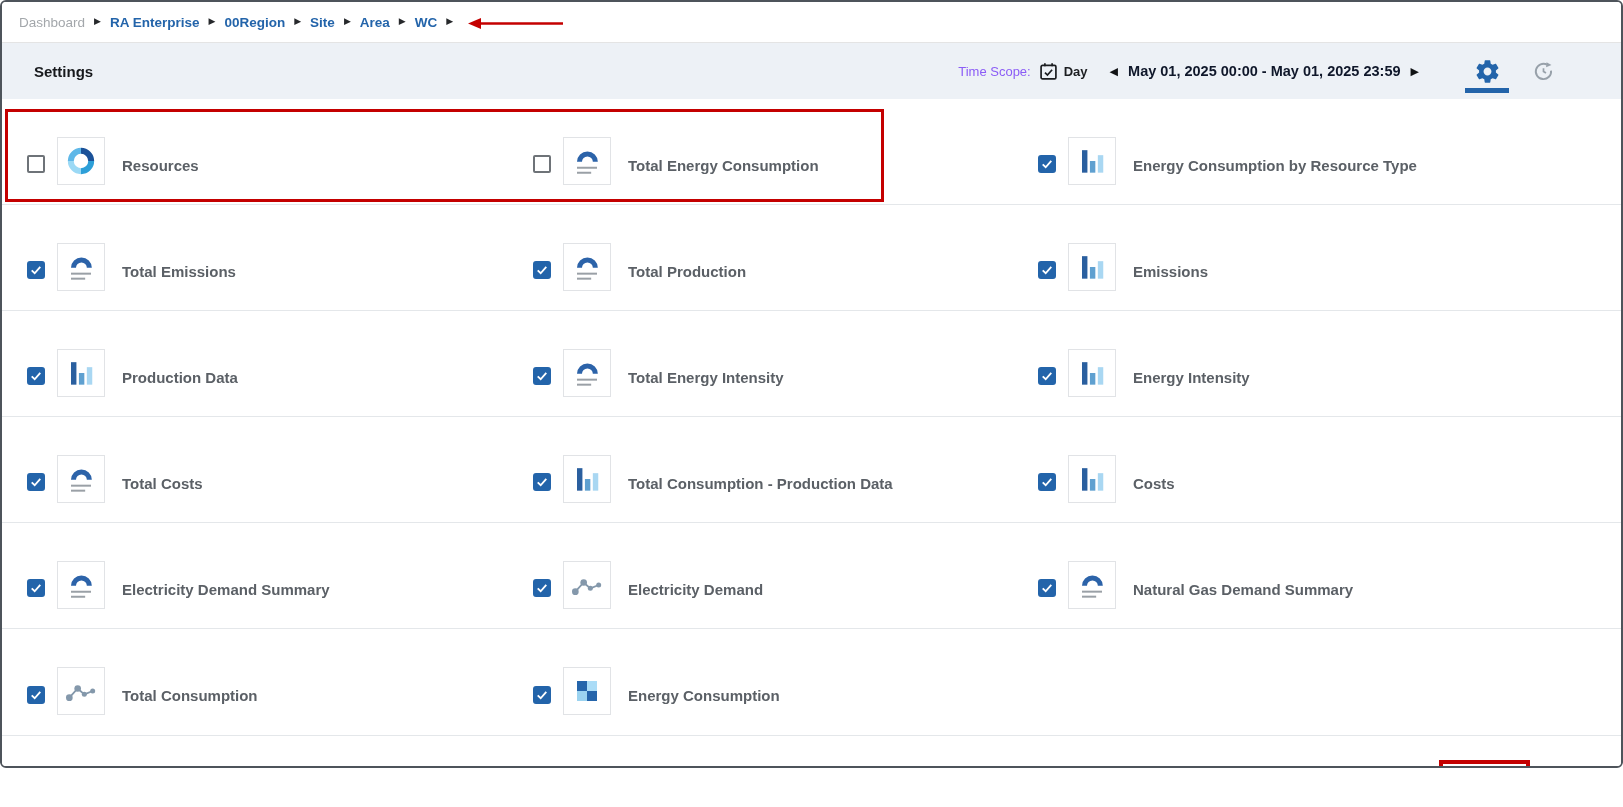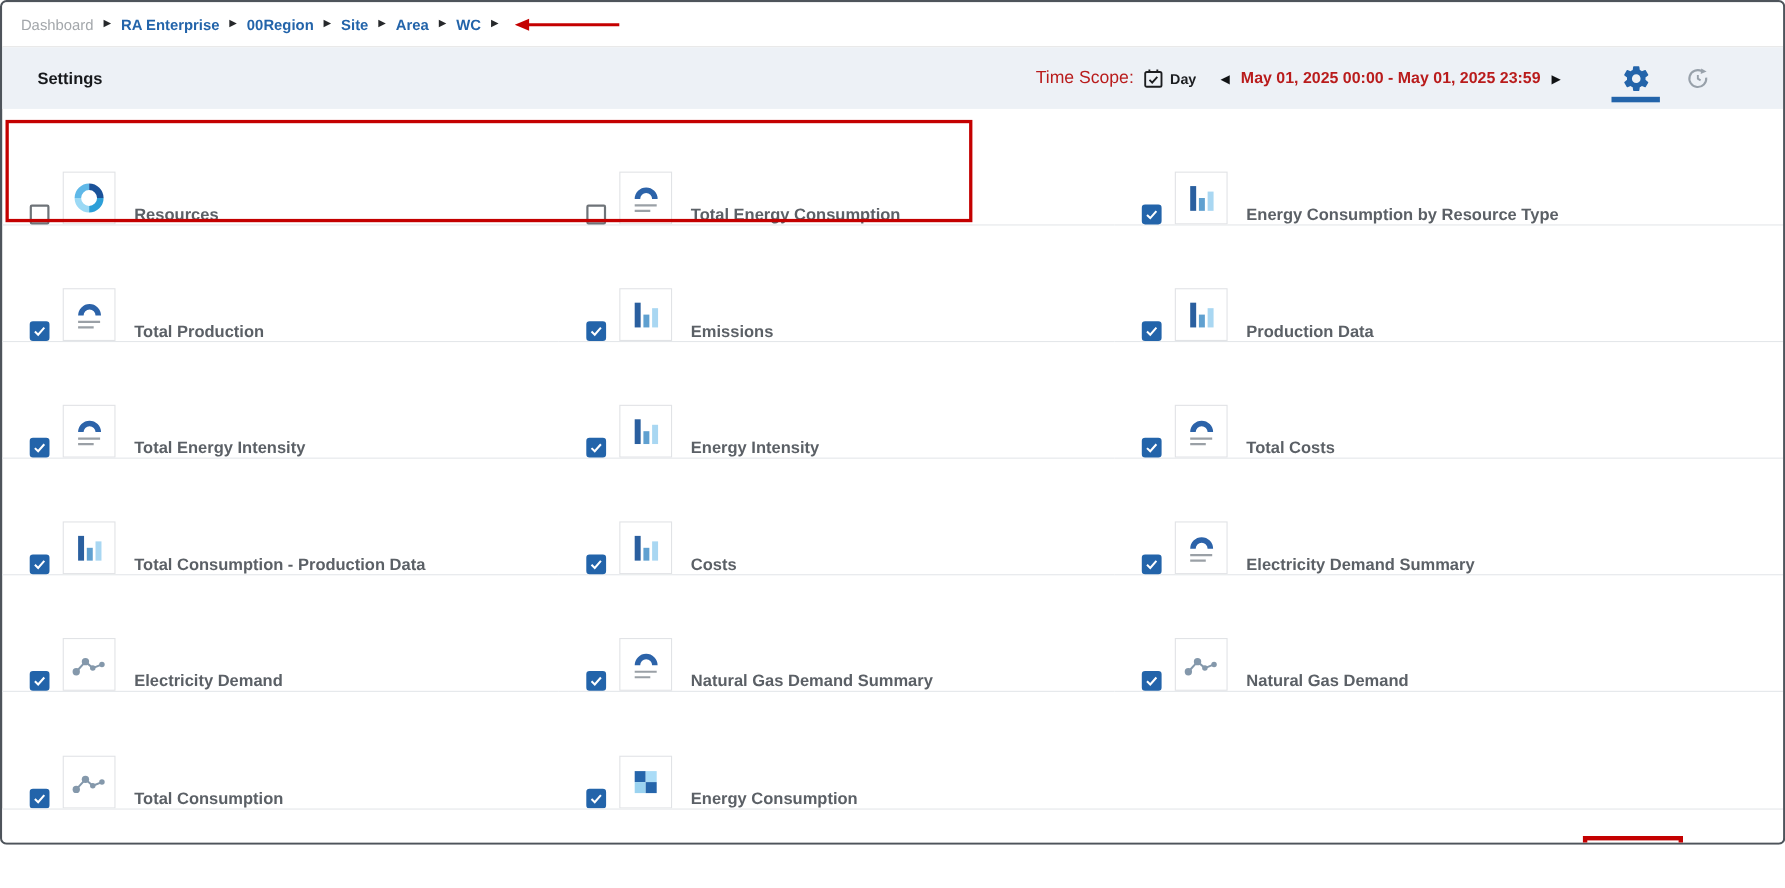--- a/index.html
+++ b/index.html
@@ -8,32 +8,32 @@
   
   .breadcrumb-bar{position:absolute;top:0;left:0;right:0;height:41px;background:#fff;border-bottom:1px solid #e4e4e4;display:flex;align-items:center;padding-left:17px;box-sizing:border-box;}
   .crumb{font-size:13.5px;font-weight:bold;color:var(--accent-blue);cursor:pointer;}
   .crumb.muted{color:#a3a7ab;font-weight:normal;}
   .crumb-sep{font-size:9px;color:#26282b;margin:0 9px;transform:translateY(-1px);}
 
   
   .settings-bar{position:absolute;top:41px;left:0;right:0;height:56px;background:#edf1f6;display:flex;align-items:center;padding-left:32px;box-sizing:border-box;}
   .page-title{font-size:15px;font-weight:bold;color:#17191c;}
   .settings-right{margin-left:auto;display:flex;align-items:center;padding-right:54px;}
-  .ts-label{font-size:16px;color:#b91c1c;margin-right:8px;}
+  .ts-label{font-size:13px;color:#8b5cf6;margin-right:8px;}
   .ts-cal{display:flex;align-items:center;margin-right:6px;}
   .ts-scope{font-size:13px;font-weight:bold;color:#1c1e21;margin-right:12px;}
   .caret{font-size:11px;color:#101214;cursor:pointer;margin:0 10px;}
-  .ts-range{font-size:14.5px;font-weight:bold;color:#b91c1c;}
+  .ts-range{font-size:14.5px;font-weight:bold;color:#0f172a;}
   .tab-icon-wrap{position:relative;height:56px;display:flex;align-items:center;justify-content:center;width:48px;margin-left:34px;cursor:pointer;}
   .tab-icon-wrap.active::after{content:"";position:absolute;bottom:6px;left:2px;width:44px;height:5px;background:var(--accent-blue);}
   .tab-icon-wrap.history{margin-left:8px;}
 
   
   .grid{position:absolute;top:97px;left:0;right:0;display:grid;grid-template-columns:506px 505px 1fr;grid-auto-rows:106px;}
-  .cell{display:flex;align-items:flex-end;padding:18px 0 0 25px;box-sizing:border-box;}
+  .cell{display:flex;align-items:center;padding:18px 0 0 25px;box-sizing:border-box;}
   .cell:nth-child(-n+15){border-bottom:1px solid #e4e7ea;}
   .cb{width:18px;height:18px;box-sizing:border-box;border:2px solid #6e7378;border-radius:2px;background:#fff;margin-top:7px;margin-right:12px;flex:0 0 auto;cursor:pointer;display:flex;align-items:center;justify-content:center;}
   .cb.checked{border-color:var(--accent-blue);background:var(--accent-blue);border-radius:3px;}
   .tile{width:48px;height:48px;box-sizing:border-box;border:1px solid #e1e3e6;background:#fff;display:flex;align-items:center;justify-content:center;flex:0 0 auto;}
   .wlabel{font-size:15px;font-weight:bold;color:#5b6066;margin-left:17px;margin-top:9px;}
 
   
   .footer{position:absolute;top:733px;left:0;right:0;bottom:0;border-top:1px solid #e4e7ea;background:#fff;}
   .btn-save{position:absolute;left:1447px;top:36px;width:71px;height:24px;background:var(--accent-blue);color:#fff;border:none;border-radius:3px;font-family:"Liberation Sans",sans-serif;font-size:13.5px;font-weight:bold;cursor:pointer;padding-left:40px;}
   .btn-cancel{position:absolute;left:1535px;top:37px;width:68px;height:23px;background:#fff;color:var(--accent-blue);border:1px solid #b9c2cc;border-radius:3px;font-family:"Liberation Sans",sans-serif;font-size:13.5px;font-weight:bold;cursor:pointer;box-sizing:border-box;}
@@ -146,20 +146,35 @@
             <path d="M3.5 9.5 L7.3 13.2 L14.5 5" stroke="#fff" stroke-width="2.4"></path>
           </svg>
         </span>
         <span class="tile">
           <svg width="40" height="40" viewBox="0 0 48 48" fill="none">
             <path d="M15 25 A9.5 9.5 0 0 1 34 25" stroke="#2c63a9" stroke-width="6"></path>
             <line x1="12" y1="32" x2="36" y2="32" stroke="#9aa0a6" stroke-width="2.4"></line>
             <line x1="12" y1="38" x2="29" y2="38" stroke="#9aa0a6" stroke-width="2.4"></line>
           </svg>
         </span>
+        <span class="wlabel">Total Emissions</span>
+      </div>
+      <div class="cell">
+        <span class="cb checked">
+          <svg width="14" height="14" viewBox="0 0 18 18" fill="none">
+            <path d="M3.5 9.5 L7.3 13.2 L14.5 5" stroke="#fff" stroke-width="2.4"></path>
+          </svg>
+        </span>
+        <span class="tile">
+          <svg width="40" height="40" viewBox="0 0 48 48" fill="none">
+            <path d="M15 25 A9.5 9.5 0 0 1 34 25" stroke="#2c63a9" stroke-width="6"></path>
+            <line x1="12" y1="32" x2="36" y2="32" stroke="#9aa0a6" stroke-width="2.4"></line>
+            <line x1="12" y1="38" x2="29" y2="38" stroke="#9aa0a6" stroke-width="2.4"></line>
+          </svg>
+        </span>
         <span class="wlabel">Total Production</span>
       </div>
       <div class="cell">
         <span class="cb checked">
           <svg width="14" height="14" viewBox="0 0 18 18" fill="none">
             <path d="M3.5 9.5 L7.3 13.2 L14.5 5" stroke="#fff" stroke-width="2.4"></path>
           </svg>
         </span>
         <span class="tile">
           <svg width="40" height="40" viewBox="0 0 48 48">
@@ -299,37 +314,20 @@
           </svg>
         </span>
         <span class="tile">
           <svg width="40" height="40" viewBox="0 0 48 48" fill="none">
             <path d="M15 25 A9.5 9.5 0 0 1 34 25" stroke="#2c63a9" stroke-width="6"></path>
             <line x1="12" y1="32" x2="36" y2="32" stroke="#9aa0a6" stroke-width="2.4"></line>
             <line x1="12" y1="38" x2="29" y2="38" stroke="#9aa0a6" stroke-width="2.4"></line>
           </svg>
         </span>
         <span class="wlabel">Natural Gas Demand Summary</span>
-      </div>
-      <div class="cell">
-        <span class="cb checked">
-          <svg width="14" height="14" viewBox="0 0 18 18" fill="none">
-            <path d="M3.5 9.5 L7.3 13.2 L14.5 5" stroke="#fff" stroke-width="2.4"></path>
-          </svg>
-        </span>
-        <span class="tile">
-          <svg width="40" height="40" viewBox="0 0 48 48" fill="none">
-            <polyline points="10,32 20,21 28,28 38,24" stroke="#8498ab" stroke-width="2.2"></polyline>
-            <circle cx="10" cy="32" r="4" fill="#8498ab"></circle>
-            <circle cx="20" cy="21" r="4" fill="#8498ab"></circle>
-            <circle cx="28" cy="28" r="3" fill="#8498ab"></circle>
-            <circle cx="38" cy="24" r="3" fill="#8498ab"></circle>
-          </svg>
-        </span>
-        <span class="wlabel">Natural Gas Demand</span>
       </div>
       <div class="cell">
         <span class="cb checked">
           <svg width="14" height="14" viewBox="0 0 18 18" fill="none">
             <path d="M3.5 9.5 L7.3 13.2 L14.5 5" stroke="#fff" stroke-width="2.4"></path>
           </svg>
         </span>
         <span class="tile">
           <svg width="40" height="40" viewBox="0 0 48 48" fill="none">
             <polyline points="10,32 20,21 28,28 38,24" stroke="#8498ab" stroke-width="2.2"></polyline>

